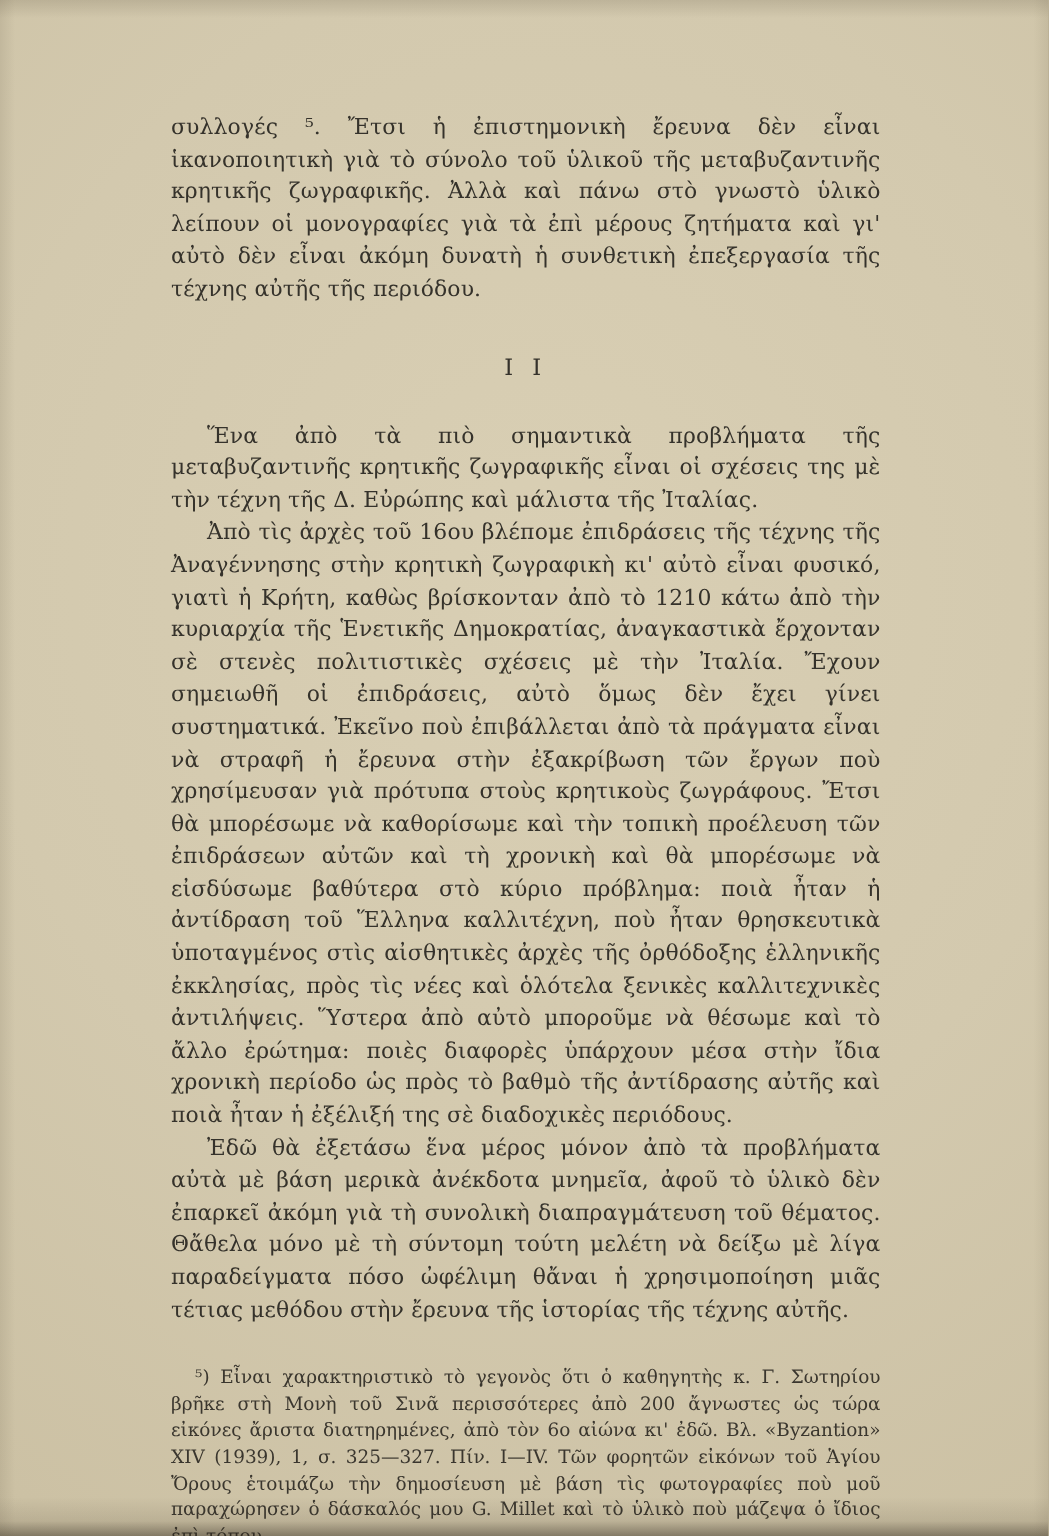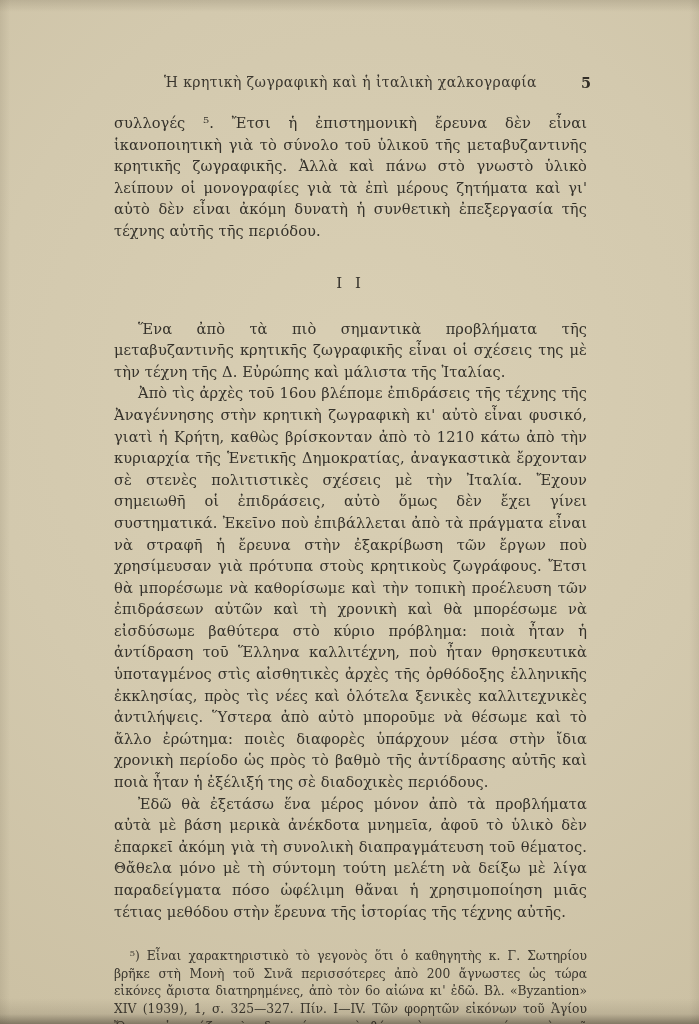--- a/index.html
+++ b/index.html
@@ -82,24 +82,20 @@
     text-align: justify;
     text-indent: 16px;
     color: #3a362e;
   }
 </style>
 </head>
 <body>
 
 <div class="scan">
 
-  <div class="page-header">
-    <span class="running-title">Ἡ κρητικὴ ζωγραφικὴ καὶ ἡ ἰταλικὴ χαλκογραφία</span>
-    <span class="page-number">5</span>
-  </div>
 
   <div class="body-text">
     <p class="noindent">συλλογές ⁵. Ἔτσι ἡ ἐπιστημονικὴ ἔρευνα δὲν εἶναι ἱκανοποιητικὴ γιὰ τὸ σύνολο τοῦ ὑλικοῦ τῆς μεταβυζαντινῆς κρητικῆς ζωγραφικῆς. Ἀλλὰ καὶ πάνω στὸ γνωστὸ ὑλικὸ λείπουν οἱ μονογραφίες γιὰ τὰ ἐπὶ μέρους ζητήματα καὶ γι' αὐτὸ δὲν εἶναι ἀκόμη δυνατὴ ἡ συνθετικὴ ἐπεξεργασία τῆς τέχνης αὐτῆς τῆς περιόδου.</p>
 
     <div class="section-heading">Ι Ι</div>
 
     <p>Ἕνα ἀπὸ τὰ πιὸ σημαντικὰ προβλήματα τῆς μεταβυζαντινῆς κρητικῆς ζωγραφικῆς εἶναι οἱ σχέσεις της μὲ τὴν τέχνη τῆς Δ. Εὐρώπης καὶ μάλιστα τῆς Ἰταλίας.</p>
 
     <p>Ἀπὸ τὶς ἀρχὲς τοῦ 16ου βλέπομε ἐπιδράσεις τῆς τέχνης τῆς Ἀναγέννησης στὴν κρητικὴ ζωγραφικὴ κι' αὐτὸ εἶναι φυσικό, γιατὶ ἡ Κρήτη, καθὼς βρίσκονταν ἀπὸ τὸ 1210 κάτω ἀπὸ τὴν κυριαρχία τῆς Ἑνετικῆς Δημοκρατίας, ἀναγκαστικὰ ἔρχονταν σὲ στενὲς πολιτιστικὲς σχέσεις μὲ τὴν Ἰταλία. Ἔχουν σημειωθῆ οἱ ἐπιδράσεις, αὐτὸ ὅμως δὲν ἔχει γίνει συστηματικά. Ἐκεῖνο ποὺ ἐπιβάλλεται ἀπὸ τὰ πράγματα εἶναι νὰ στραφῆ ἡ ἔρευνα στὴν ἐξακρίβωση τῶν ἔργων ποὺ χρησίμευσαν γιὰ πρότυπα στοὺς κρητικοὺς ζωγράφους. Ἔτσι θὰ μπορέσωμε νὰ καθορίσωμε καὶ τὴν τοπικὴ προέλευση τῶν ἐπιδράσεων αὐτῶν καὶ τὴ χρονικὴ καὶ θὰ μπορέσωμε νὰ εἰσδύσωμε βαθύτερα στὸ κύριο πρόβλημα: ποιὰ ἦταν ἡ ἀντίδραση τοῦ Ἕλληνα καλλιτέχνη, ποὺ ἦταν θρησκευτικὰ ὑποταγμένος στὶς αἰσθητικὲς ἀρχὲς τῆς ὀρθόδοξης ἑλληνικῆς ἐκκλησίας, πρὸς τὶς νέες καὶ ὁλότελα ξενικὲς καλλιτεχνικὲς ἀντιλήψεις. Ὕστερα ἀπὸ αὐτὸ μποροῦμε νὰ θέσωμε καὶ τὸ ἄλλο ἐρώτημα: ποιὲς διαφορὲς ὑπάρχουν μέσα στὴν ἴδια χρονικὴ περίοδο ὡς πρὸς τὸ βαθμὸ τῆς ἀντίδρασης αὐτῆς καὶ ποιὰ ἦταν ἡ ἐξέλιξή της σὲ διαδοχικὲς περιόδους.</p>
 

